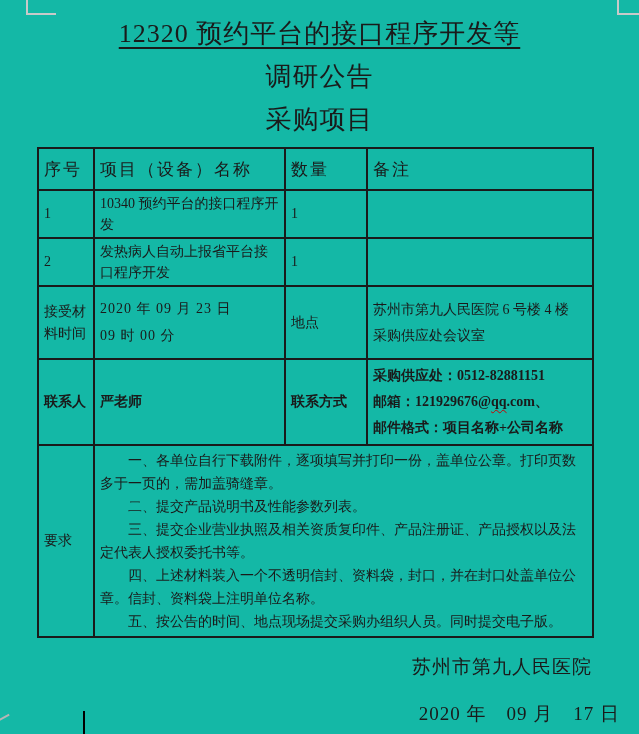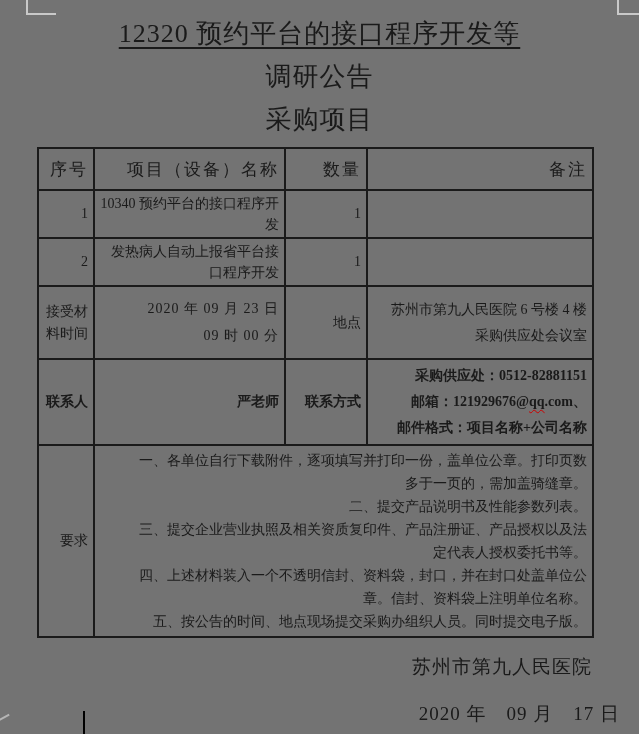--- a/index.html
+++ b/index.html
@@ -1,20 +1,20 @@
 <!DOCTYPE html>
 <html><head>
 <meta charset="utf-8">
 <style>
   html,body { margin:0; padding:0; background:#ffffff; }
   .page {
     position: relative;
     width: 639px;
     height: 734px;
-    background: #737373;
+    background: #14b8a6;
     overflow: hidden;
     font-family: "Liberation Serif", "DejaVu Sans", sans-serif;
     color: #1a1a1a;
   }
 
   
   .corner { position: absolute; top: 0; height: 13px; }
   .corner-tl { left: 26px; width: 28px; border-left: 2px solid #c9c9c9; border-bottom: 2px solid #c9c9c9; }
   .corner-tr { left: 617px; width: 22px; border-left: 2px solid #c9c9c9; border-bottom: 2px solid #c9c9c9; }
 
@@ -25,21 +25,21 @@
 
   
   table.notice {
     margin: 6px 0 0 37px;
     border-collapse: collapse;
     table-layout: fixed;
     width: 555px;
   }
   table.notice th, table.notice td {
     border: 2px solid #1a1a1a;
-    text-align: right;
+    text-align: left;
     vertical-align: middle;
     font-size: 14px;
     padding: 2px 5px;
     overflow: hidden;
   }
   table.notice th {
     font-size: 17px;
     font-weight: normal;
     letter-spacing: 2px;
     height: 36px;

